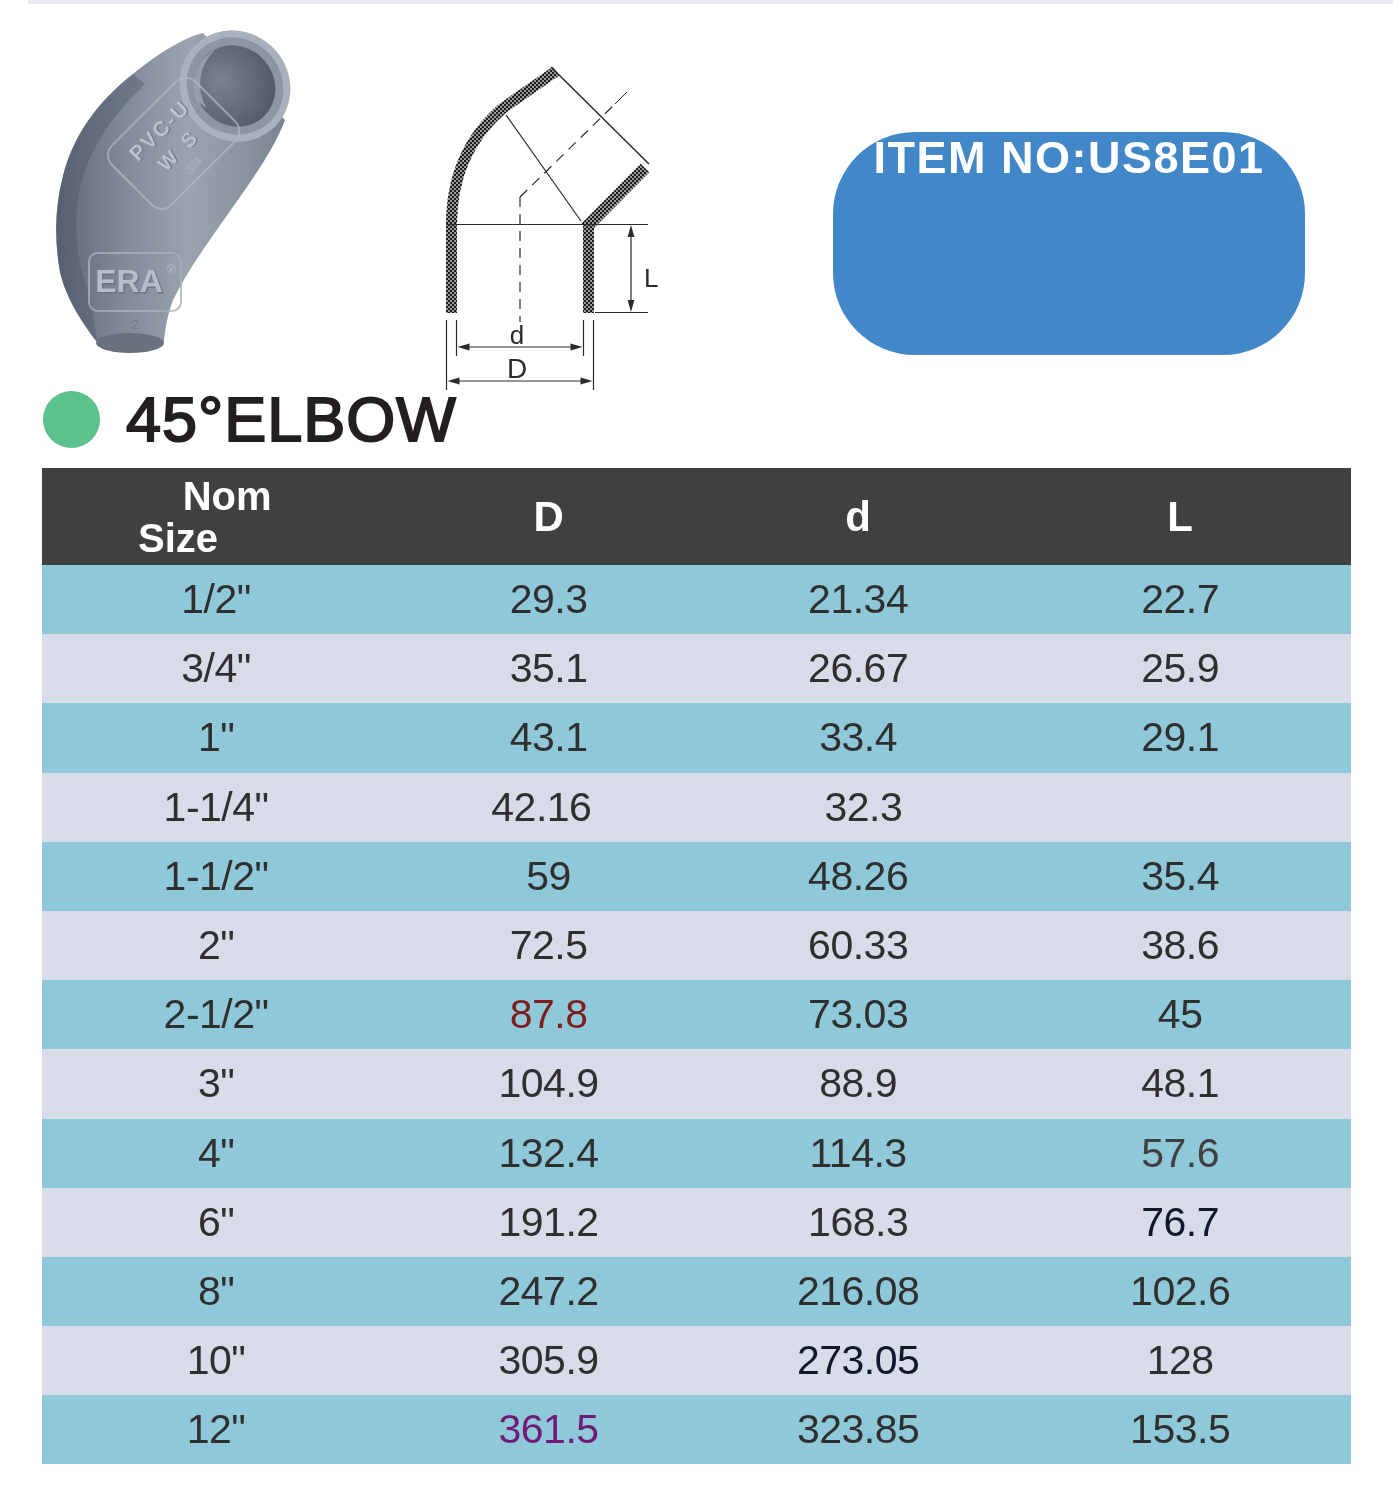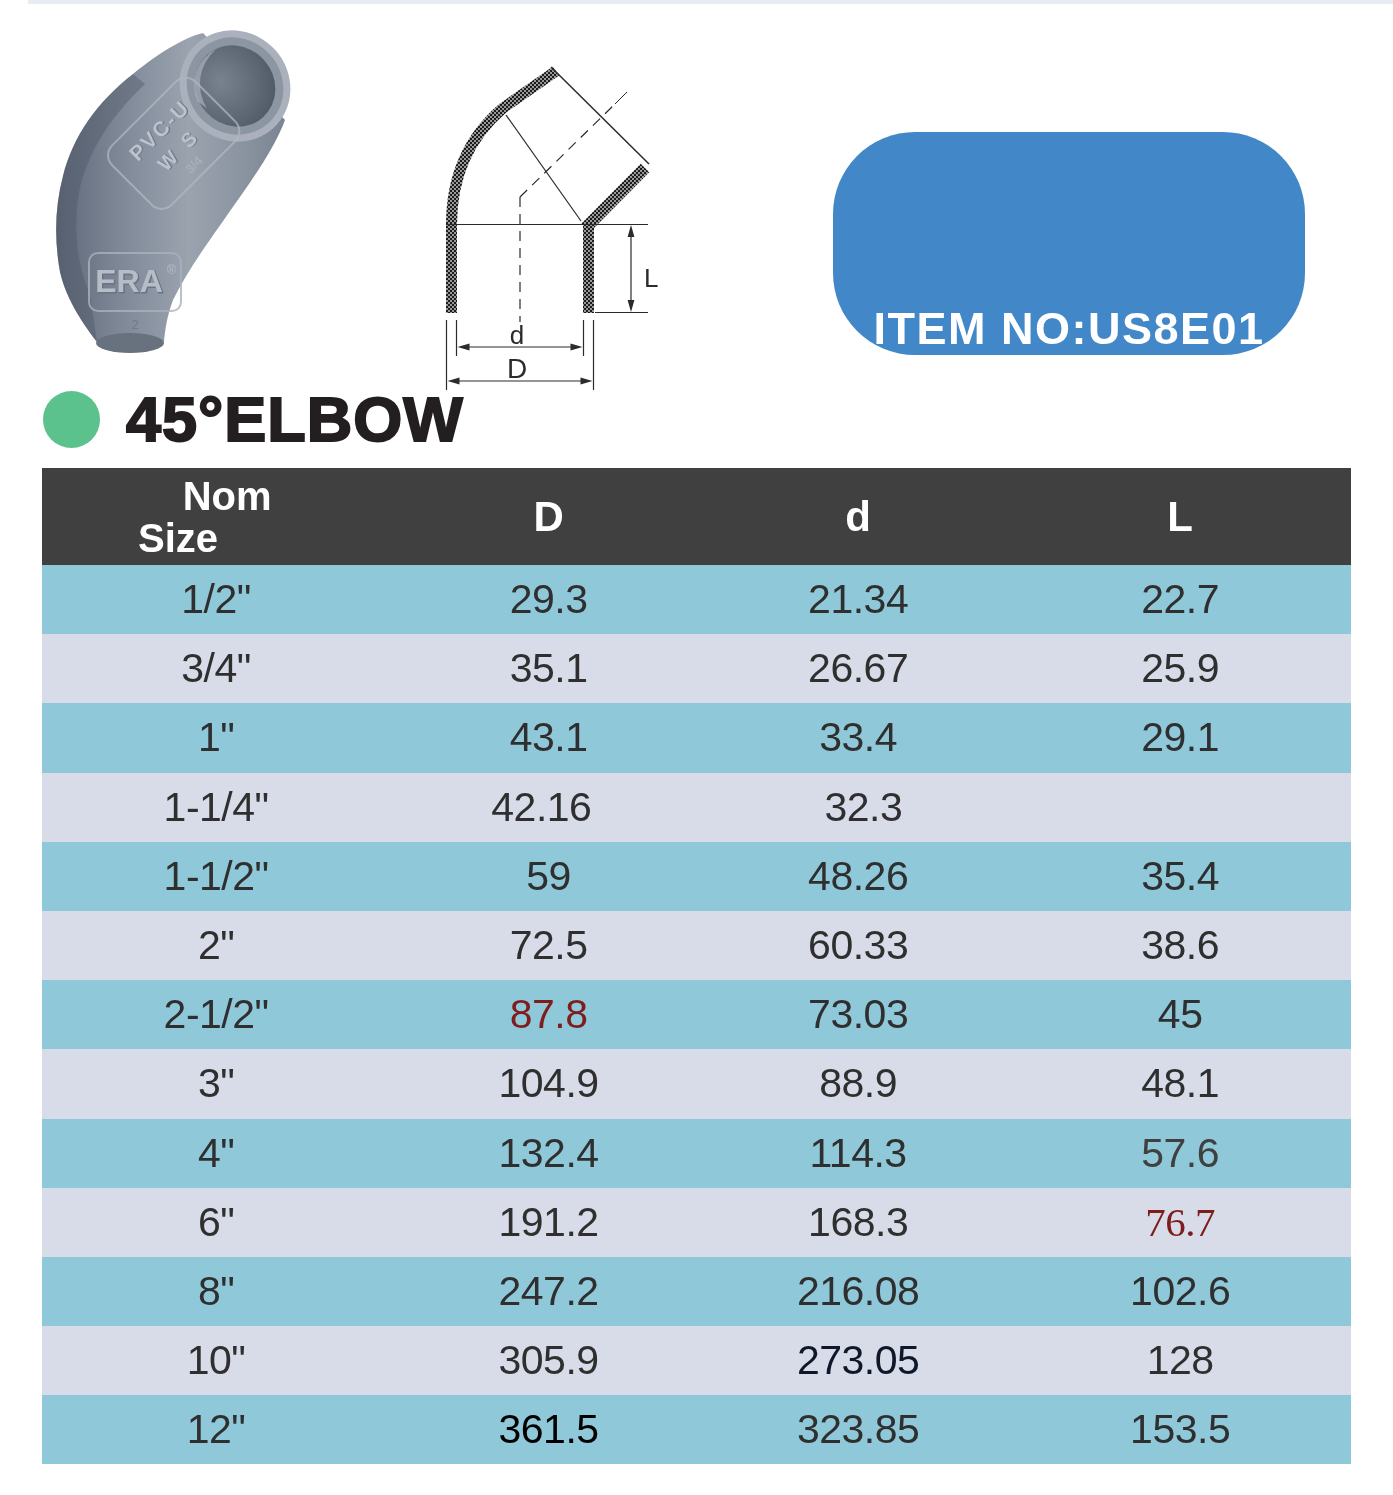--- a/index.html
+++ b/index.html
@@ -5,26 +5,26 @@
   html,body{margin:0;padding:0;background:#ffffff;}
   .page{position:relative;width:1393px;height:1495px;background:#ffffff;overflow:hidden;
         font-family:"Liberation Sans",sans-serif;}
   .top-strip{position:absolute;left:28px;top:0;width:1365px;height:4px;}
   
   .photo{position:absolute;left:45px;top:24px;width:246px;height:332px;}
   
   .diagram{position:absolute;left:330px;top:48px;width:372px;height:348px;}
   
   .badge{position:absolute;left:833px;top:132px;width:472px;height:223px;border-radius:82px;
-         display:flex;align-items:flex-end;justify-content:center;}
+         display:flex;align-items:flex-start;justify-content:center;}
   .badge-label{color:#ffffff;font-weight:bold;font-size:45px;letter-spacing:1.5px;}
   
   .title-row{position:absolute;left:43px;top:388px;height:62px;display:flex;align-items:center;}
   .bullet{width:57px;height:57px;border-radius:50%;margin-right:26px;}
-  .section-title{font-size:63px;font-weight:bold;color:#231f20;letter-spacing:1px;
+  .section-title{font-size:63px;font-weight:normal;color:#231f20;letter-spacing:1px;
                  -webkit-text-stroke:2px #231f20;}
   
   .spec-table{position:absolute;left:42px;top:468px;width:1309px;}
   .thead{display:flex;height:97px;color:#ffffff;font-weight:bold;}
   .th{display:flex;align-items:center;justify-content:center;font-size:42px;}
   .th-nom{flex-direction:column;justify-content:center;font-size:40px;line-height:42px;}
   .th-nom .l1{transform:translateX(11px);}
   .th-nom .l2{transform:translateX(-38px);}
   .tbody{display:block;}
   .tr{display:flex;height:69.2px;}
@@ -195,36 +195,36 @@
         <div class="tr" style="background-color: rgb(143, 200, 217);">
           <div class="td c0" style="color: rgb(47, 47, 47);">4"</div>
           <div class="td c1" style="color: rgb(47, 47, 47);">132.4</div>
           <div class="td c2" style="color: rgb(47, 47, 47);">114.3</div>
           <div class="td c3" style="color: #404040;">57.6</div>
         </div>
         <div class="tr" style="background-color: rgb(216, 220, 232);">
           <div class="td c0" style="color: rgb(47, 47, 47);">6"</div>
           <div class="td c1" style="color: rgb(47, 47, 47);">191.2</div>
           <div class="td c2" style="color: rgb(47, 47, 47);">168.3</div>
-          <div class="td c3" style="color: #7f1d1d; font-family: Liberation Serif, serif;">76.7</div>
+          <div class="td c3" style="color: #0f172a;">76.7</div>
         </div>
         <div class="tr" style="background-color: rgb(143, 200, 217);">
           <div class="td c0" style="color: rgb(47, 47, 47);">8"</div>
           <div class="td c1" style="color: rgb(47, 47, 47);">247.2</div>
           <div class="td c2" style="color: rgb(47, 47, 47);">216.08</div>
           <div class="td c3" style="color: rgb(47, 47, 47);">102.6</div>
         </div>
         <div class="tr" style="background-color: rgb(216, 220, 232);">
           <div class="td c0" style="color: rgb(47, 47, 47);">10"</div>
           <div class="td c1" style="color: rgb(47, 47, 47);">305.9</div>
           <div class="td c2" style="color: #0f172a;">273.05</div>
           <div class="td c3" style="color: rgb(47, 47, 47);">128</div>
         </div>
         <div class="tr" style="background-color: rgb(143, 200, 217);">
           <div class="td c0" style="color: rgb(47, 47, 47);">12"</div>
-          <div class="td c1" style="color: #000000;">361.5</div>
+          <div class="td c1" style="color: #701a75;">361.5</div>
           <div class="td c2" style="color: rgb(47, 47, 47);">323.85</div>
           <div class="td c3" style="color: rgb(47, 47, 47);">153.5</div>
         </div>
       </div>
   </div>
 
 </div>
 
 </body></html>

